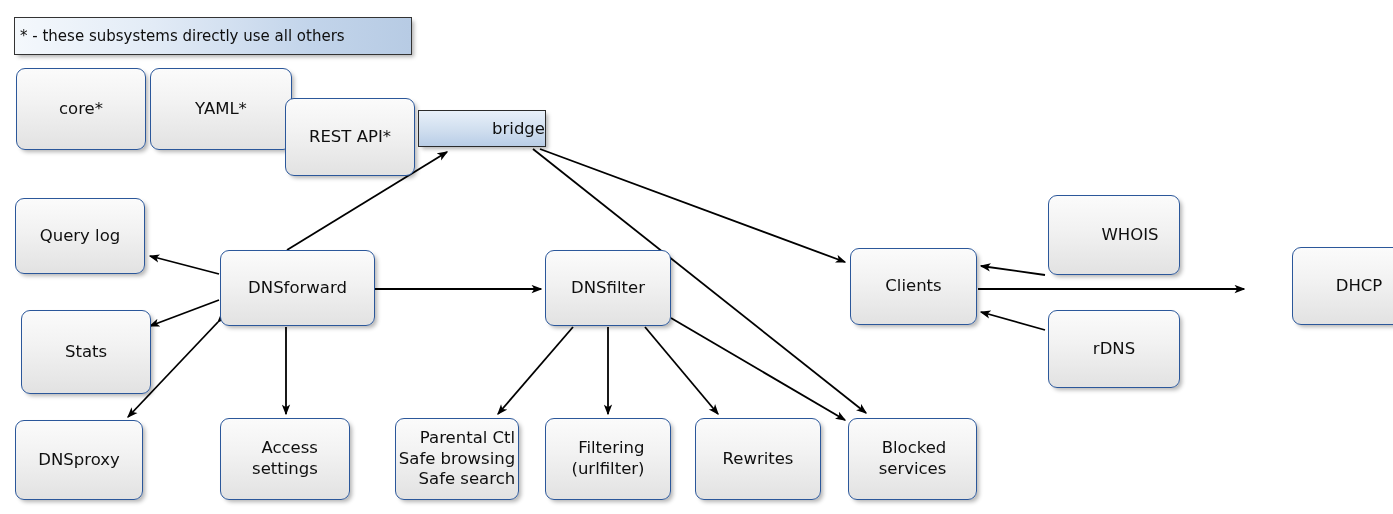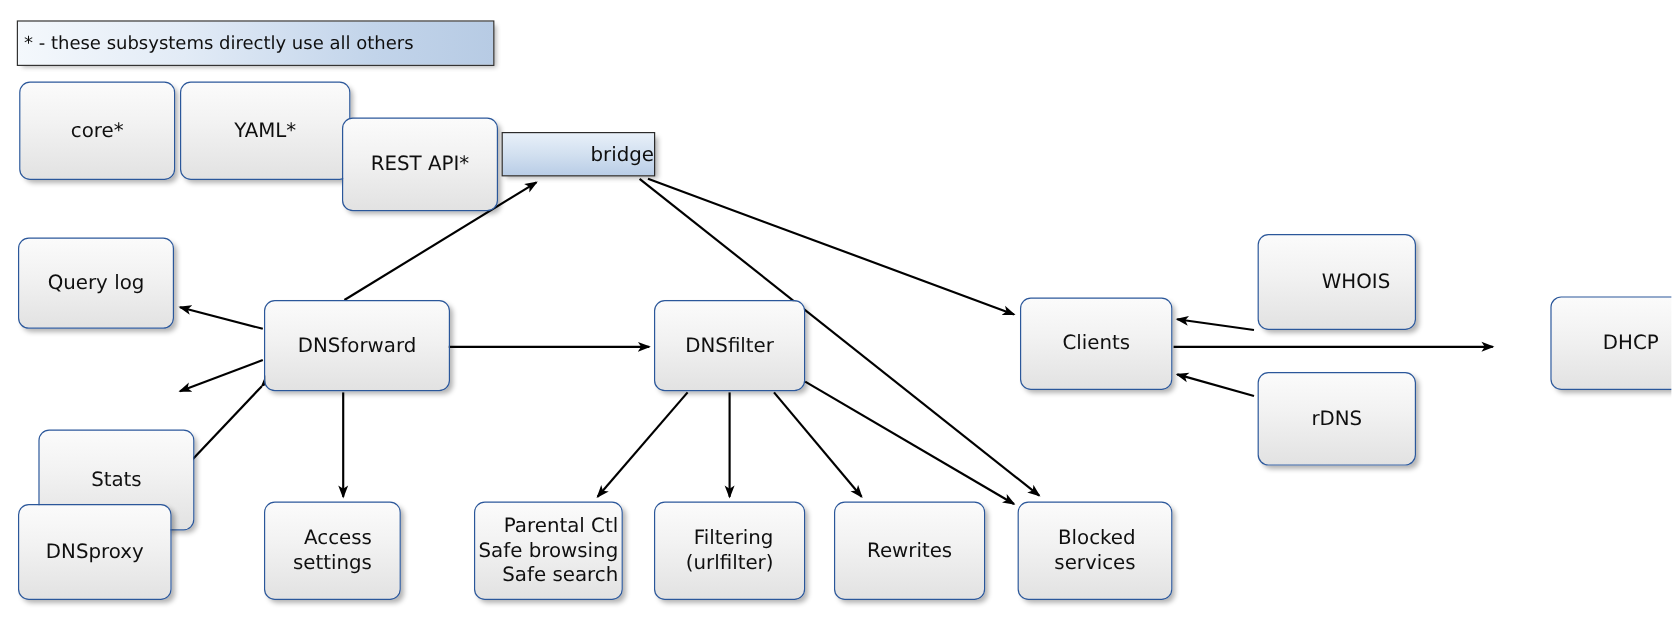--- a/index.html
+++ b/index.html
@@ -141,31 +141,31 @@
     <span class="node-label">REST API*</span>
   </div>
 
   <div class="bridge-box" style="left:418px; top:110px; width:128px; height:37px;">
     <span class="node-label">bridge</span>
   </div>
 
   <div class="node" style="left:15px; top:198px; width:130px; height:76px;">
     <span class="node-label">Query log</span>
   </div>
-  <div class="node" style="left:32px; top:310px; width:130px; height:84px;margin-top:48px;">
+  <div class="node" style="left:21px; top:310px; width:130px; height:84px;">
     <span class="node-label">Stats</span>
   </div>
   <div class="node" style="left:15px; top:420px; width:128px; height:80px;">
     <span class="node-label">DNSproxy</span>
   </div>
 
   <div class="node" style="left:220px; top:250px; width:155px; height:76px;">
     <span class="node-label">DNSforward</span>
   </div>
-  <div class="node" style="left:220px; top:418px; width:114px; height:82px;">
+  <div class="node" style="left:220px; top:418px; width:130px; height:82px;">
     <span class="node-label">Access
 settings</span>
   </div>
   <div class="node" style="left:545px; top:250px; width:126px; height:76px;">
     <span class="node-label">DNSfilter</span>
   </div>
 
   <div class="node" style="left:395px; top:418px; width:124px; height:82px;">
     <span class="node-label">Parental Ctl
 Safe browsing

